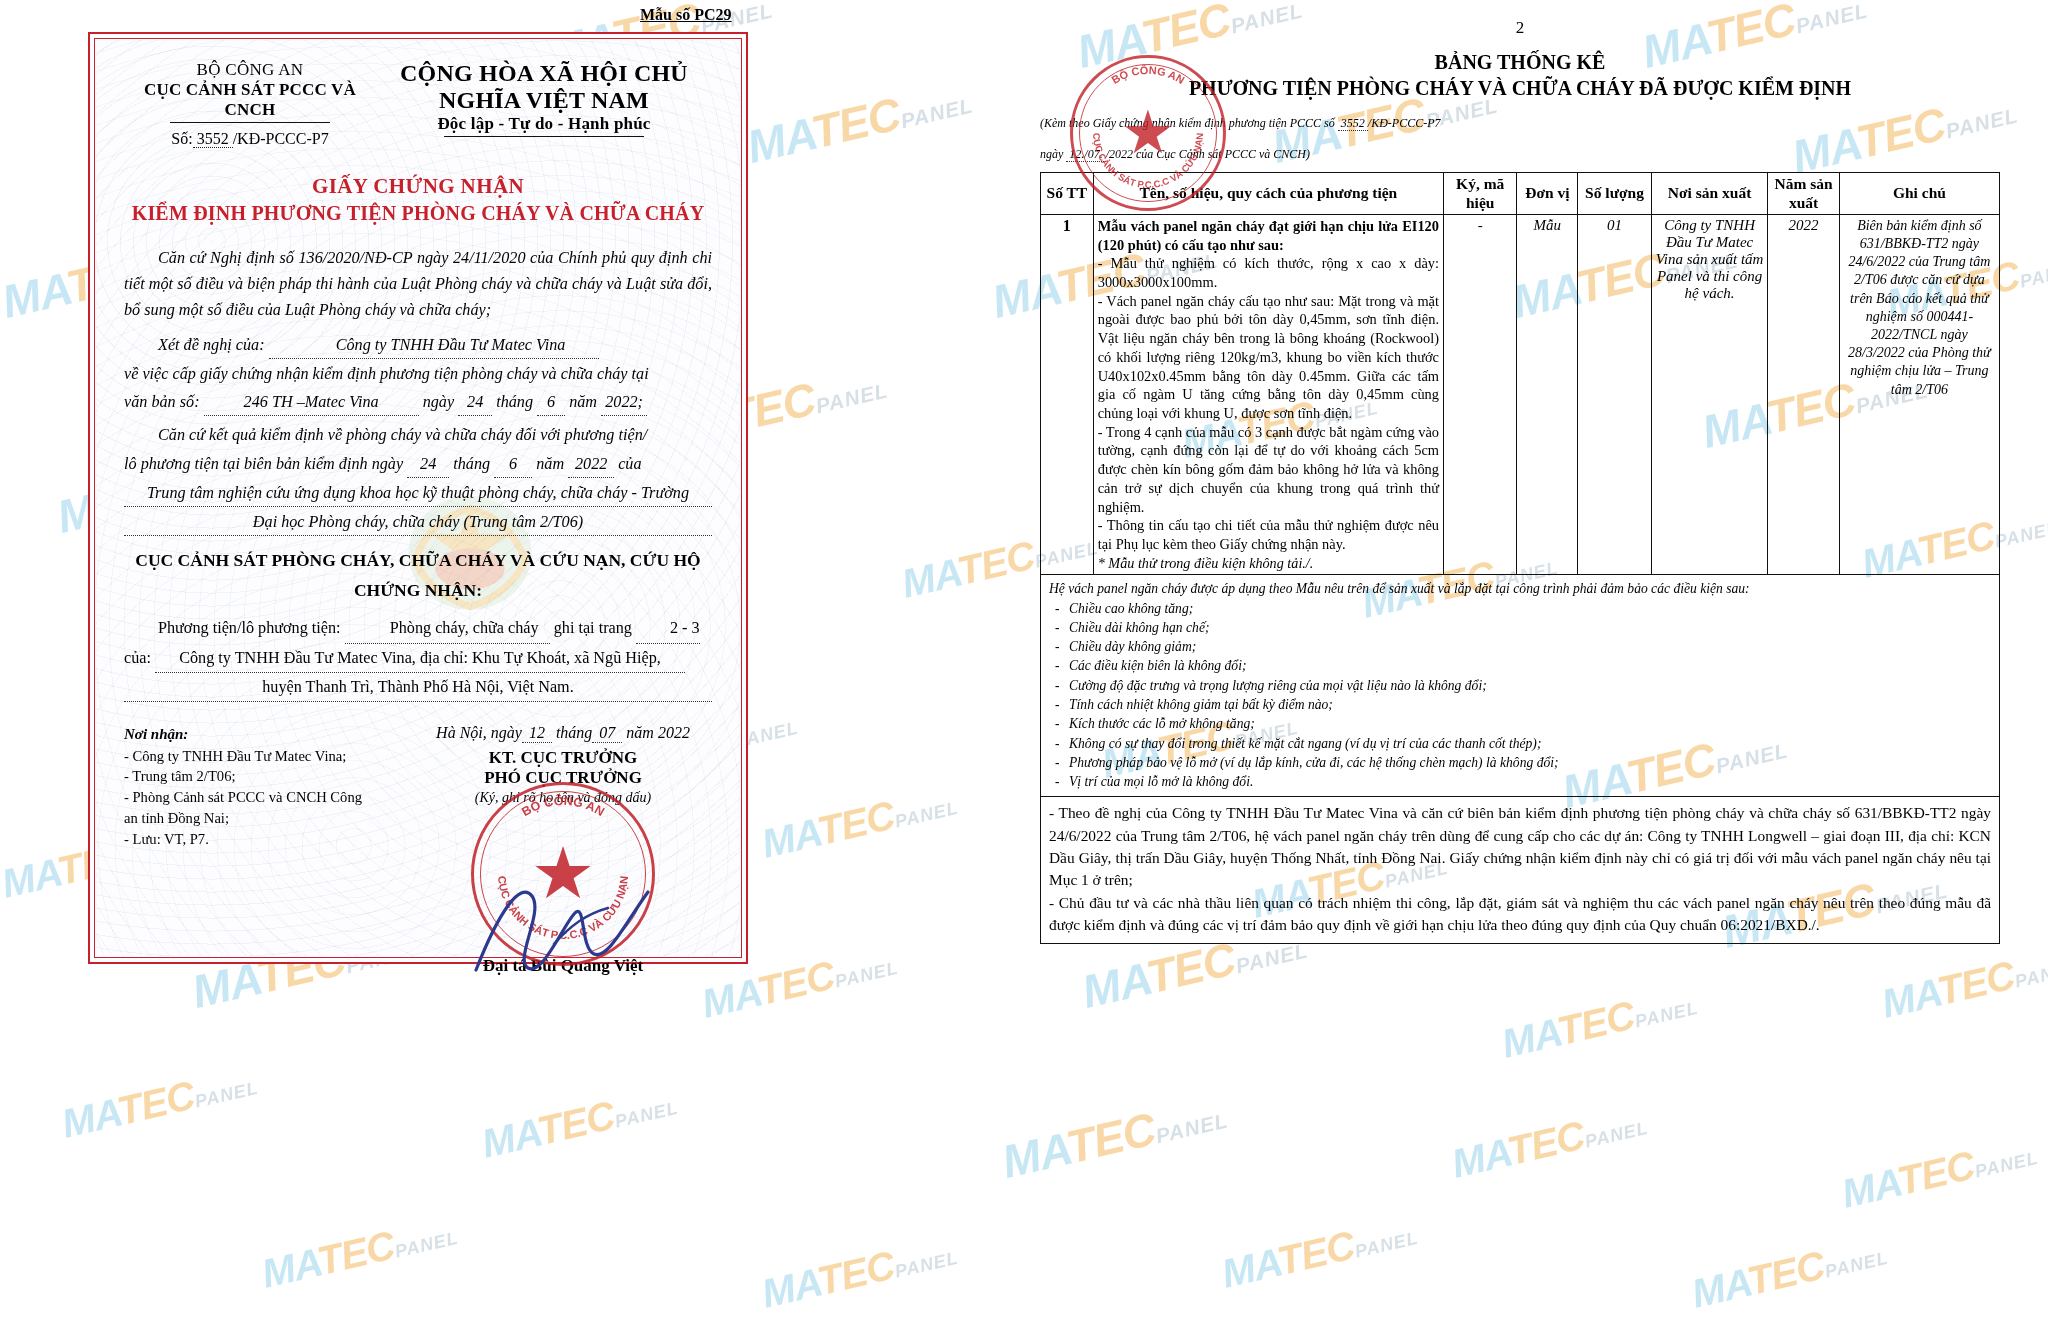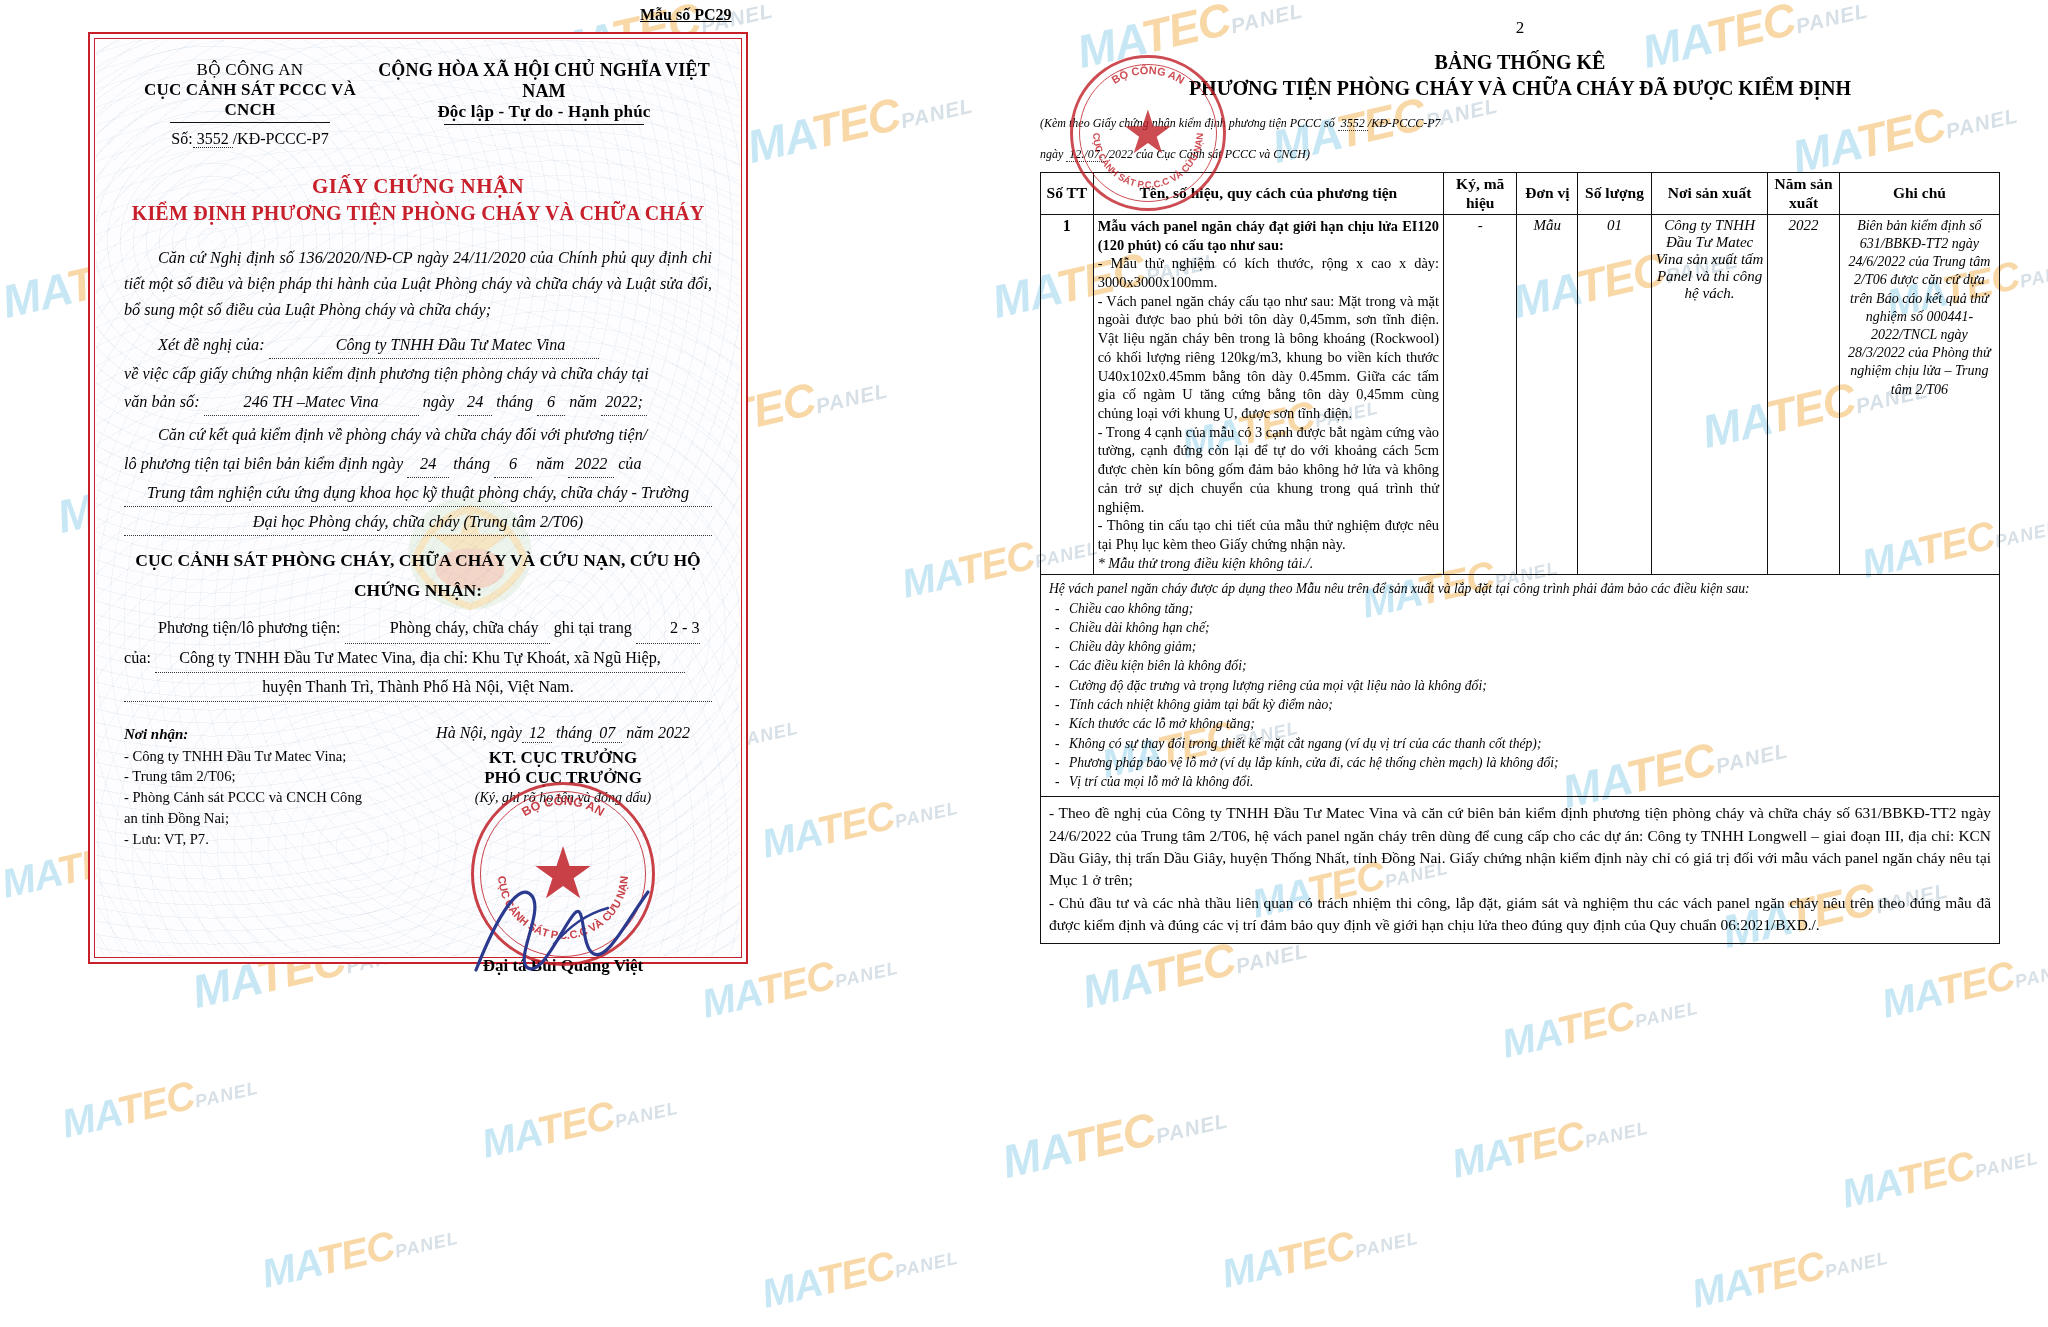--- a/index.html
+++ b/index.html
@@ -198,21 +198,21 @@
       <div class="hdr">
         <div class="hdr-l">
           <div class="h-line1">BỘ CÔNG AN</div>
           <div class="h-line2">CỤC CẢNH SÁT PCCC VÀ CNCH</div>
           <div class="h-rule short"></div>
           <div class="so-line">
             <span>Số:</span><span class="so-fill" style="min-width:72px;">3552</span><span>/KĐ-PCCC-P7</span>
           </div>
         </div>
         <div class="hdr-r">
-          <div class="h-line2" style="font-size:18px;">CỘNG HÒA XÃ HỘI CHỦ NGHĨA VIỆT NAM</div>
+          <div class="h-line2" style="font-size:24px;">CỘNG HÒA XÃ HỘI CHỦ NGHĨA VIỆT NAM</div>
           <div class="h-line2" style="font-size:17px;">Độc lập - Tự do - Hạnh phúc</div>
           <div class="h-rule"></div>
         </div>
       </div>
 
       <div class="title">
         <div class="t1">GIẤY CHỨNG NHẬN</div>
         <div class="t2">KIỂM ĐỊNH PHƯƠNG TIỆN PHÒNG CHÁY VÀ CHỮA CHÁY</div>
       </div>
 

